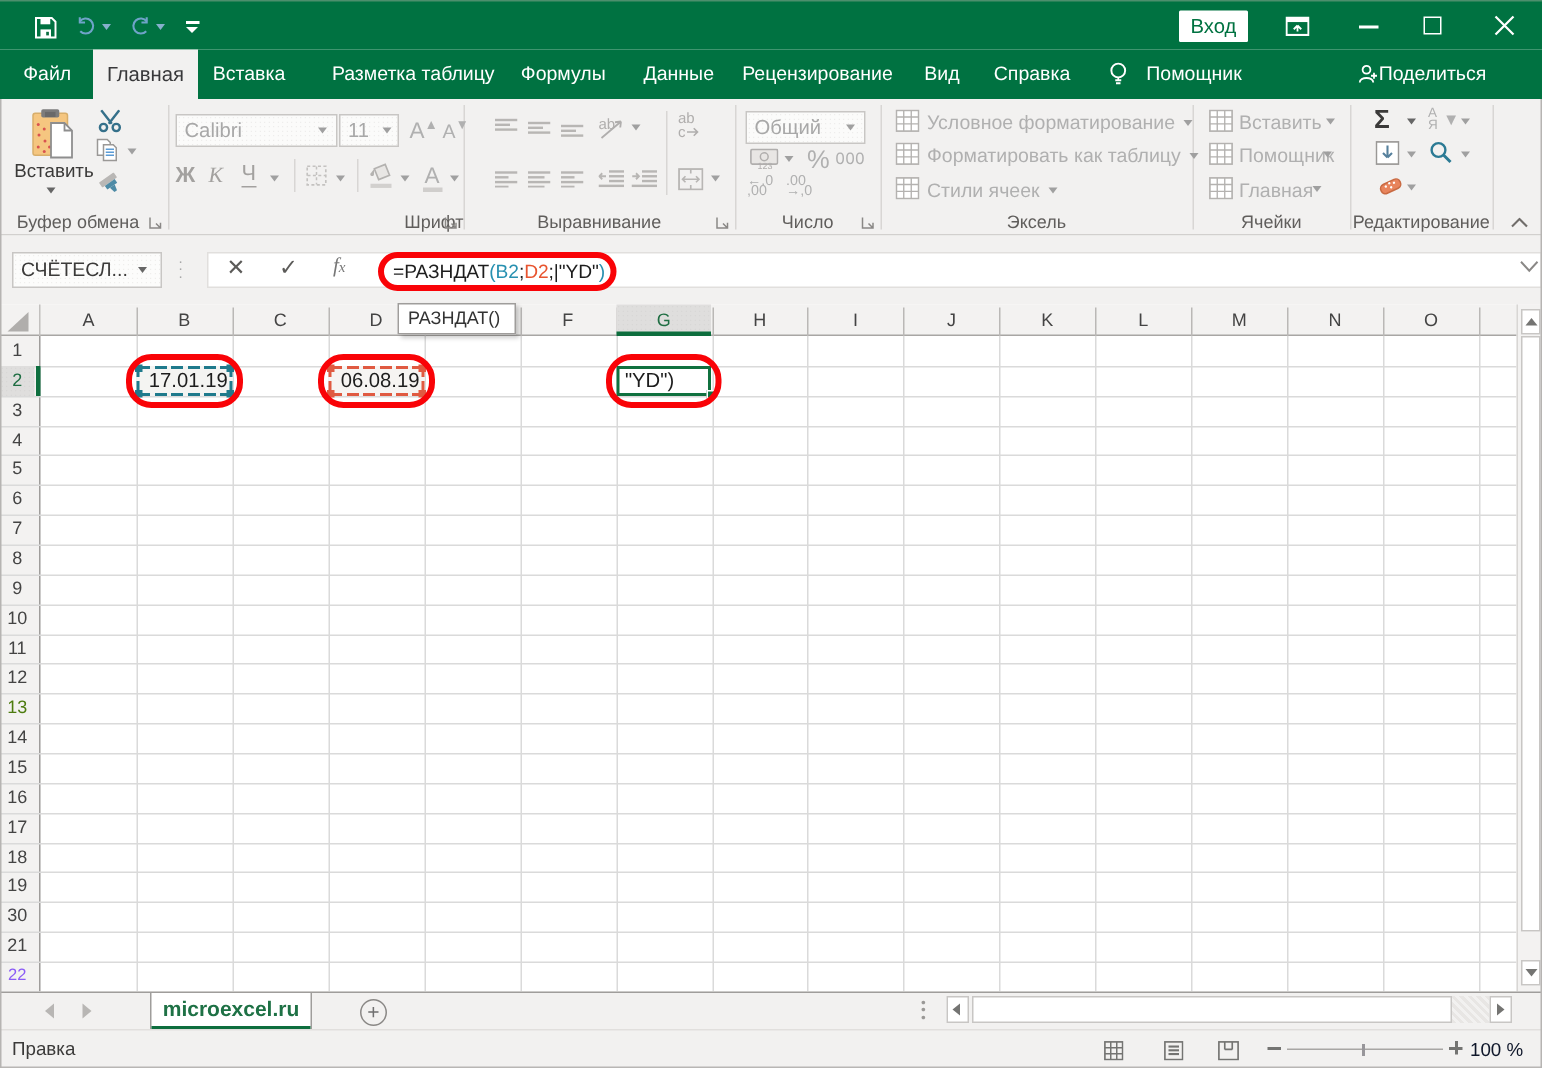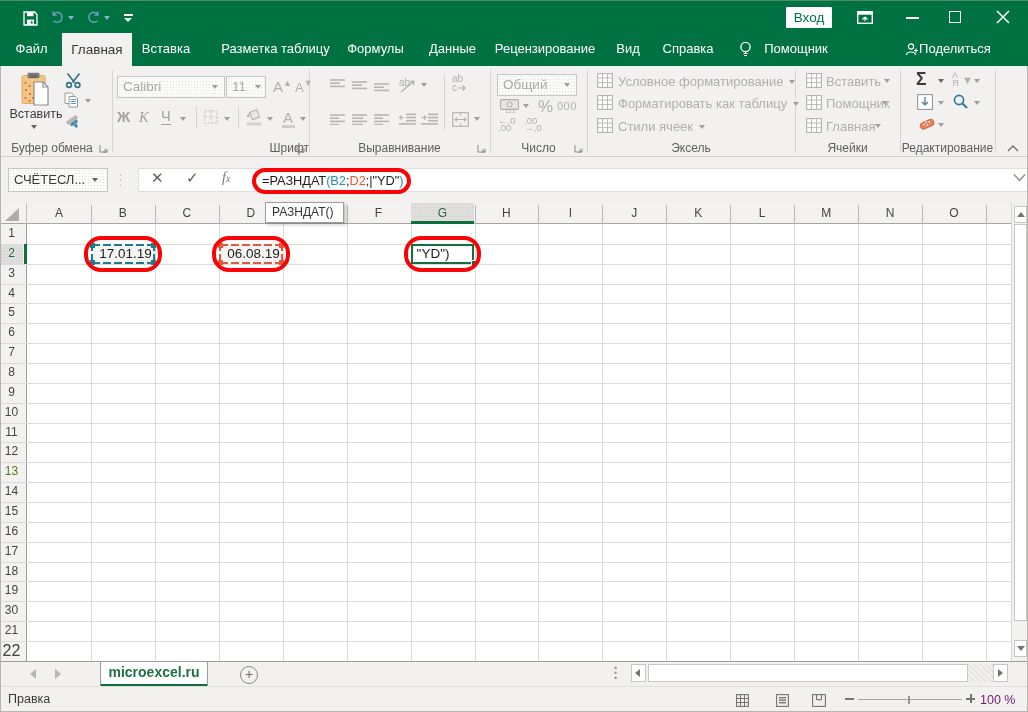--- a/index.html
+++ b/index.html
@@ -430,21 +430,21 @@
 <div class="rowhdr" style="top:317.6px;height:19.9px;line-height:19.9px;width:23px;color:#444;font-size:12px;">17</div>
 <div class="abs" style="left:0;top:357.3px;width:1011px;height:1px;background:#dadada;"></div>
 <div class="rowhdr" style="top:337.5px;height:19.9px;line-height:19.9px;width:23px;color:#444;font-size:12px;">18</div>
 <div class="abs" style="left:0;top:377.2px;width:1011px;height:1px;background:#dadada;"></div>
 <div class="rowhdr" style="top:357.3px;height:19.9px;line-height:19.9px;width:23px;color:#444;font-size:12px;">19</div>
 <div class="abs" style="left:0;top:397.0px;width:1011px;height:1px;background:#dadada;"></div>
 <div class="rowhdr" style="top:377.2px;height:19.9px;line-height:19.9px;width:23px;color:#444;font-size:12px;">30</div>
 <div class="abs" style="left:0;top:416.9px;width:1011px;height:1px;background:#dadada;"></div>
 <div class="rowhdr" style="top:397.0px;height:19.9px;line-height:19.9px;width:23px;color:#444;font-size:12px;">21</div>
 <div class="abs" style="left:0;top:436.7px;width:1011px;height:1px;background:#dadada;"></div>
-<div class="rowhdr" style="top:416.9px;height:19.9px;line-height:19.9px;width:23px;color:#404040;font-size:16px;">22</div>
+<div class="rowhdr" style="top:416.9px;height:19.9px;line-height:19.9px;width:23px;color:#8b5cf6;font-size:11px;">22</div>
 <div class="abs" style="left:24px;top:19.9px;width:3px;height:19.9px;background:#0d6e3e;"></div>
 </div>
 <div class="abs" style="left:90.9px;top:243.8px;width:63.9px;height:19.9px;background:#f4f4f2;">
     <div class="abs" style="left:1px;top:0;right:1px;height:2px;background:repeating-linear-gradient(90deg,#1f7a8c 0 8px,transparent 8px 11px);"></div>
     <div class="abs" style="left:1px;bottom:0;right:1px;height:2px;background:repeating-linear-gradient(90deg,#1f7a8c 0 8px,transparent 8px 11px);"></div>
     <div class="abs" style="left:0;top:1px;bottom:1px;width:2px;background:repeating-linear-gradient(180deg,#1f7a8c 0 6px,transparent 6px 9px);"></div>
     <div class="abs" style="right:0;top:1px;bottom:1px;width:2px;background:repeating-linear-gradient(180deg,#1f7a8c 0 6px,transparent 6px 9px);"></div>
     <div class="abs" style="left:-1px;top:-1px;width:5px;height:5px;background:#1f7a8c;"></div>
     <div class="abs" style="right:-1px;top:-1px;width:5px;height:5px;background:#1f7a8c;"></div>
     <div class="abs" style="left:-1px;bottom:-1px;width:5px;height:5px;background:#1f7a8c;"></div>
@@ -512,17 +512,17 @@
   <rect x="0.6" y="0.6" width="12.8" height="11.8" fill="none" stroke="#747472" stroke-width="1.1"></rect>
   <path d="M4.5 0.6 v5 M9.5 0.6 v5 M4.5 5.6 h5" stroke="#747472" stroke-width="1.1" fill="none"></path>
  </svg>
  <div class="abs" style="left:845px;top:11px;width:9px;height:2px;background:#747472;"></div>
  <div class="abs" style="left:858px;top:12px;width:104px;height:1px;background:#a8a6a4;"></div>
  <div class="abs" style="left:908px;top:9px;width:1.5px;height:8px;background:#98969a;"></div>
  <div class="abs" style="left:966px;top:7px;width:9px;height:9px;">
       <div class="abs" style="left:0;top:3.5px;width:9px;height:2px;background:#747472;"></div>
       <div class="abs" style="left:3.5px;top:0;width:2px;height:9px;background:#747472;"></div>
     </div>
- <div class="abs" style="left:980px;top:6px;font-size:12.5px;color:#701a75;">100 %</div>
+ <div class="abs" style="left:980px;top:6px;font-size:12.5px;color:#0f172a;">100 %</div>
  <div class="abs" style="left:0;top:24px;width:1028px;height:2px;background:#b8b6b4;"></div>
 </div>
 
 <div class="abs" style="left:0;top:66px;width:1px;height:646px;background:#b6b4b2;"></div>
 <div class="abs" style="left:1027px;top:66px;width:1px;height:646px;background:#b6b4b2;"></div>
 </body></html>

